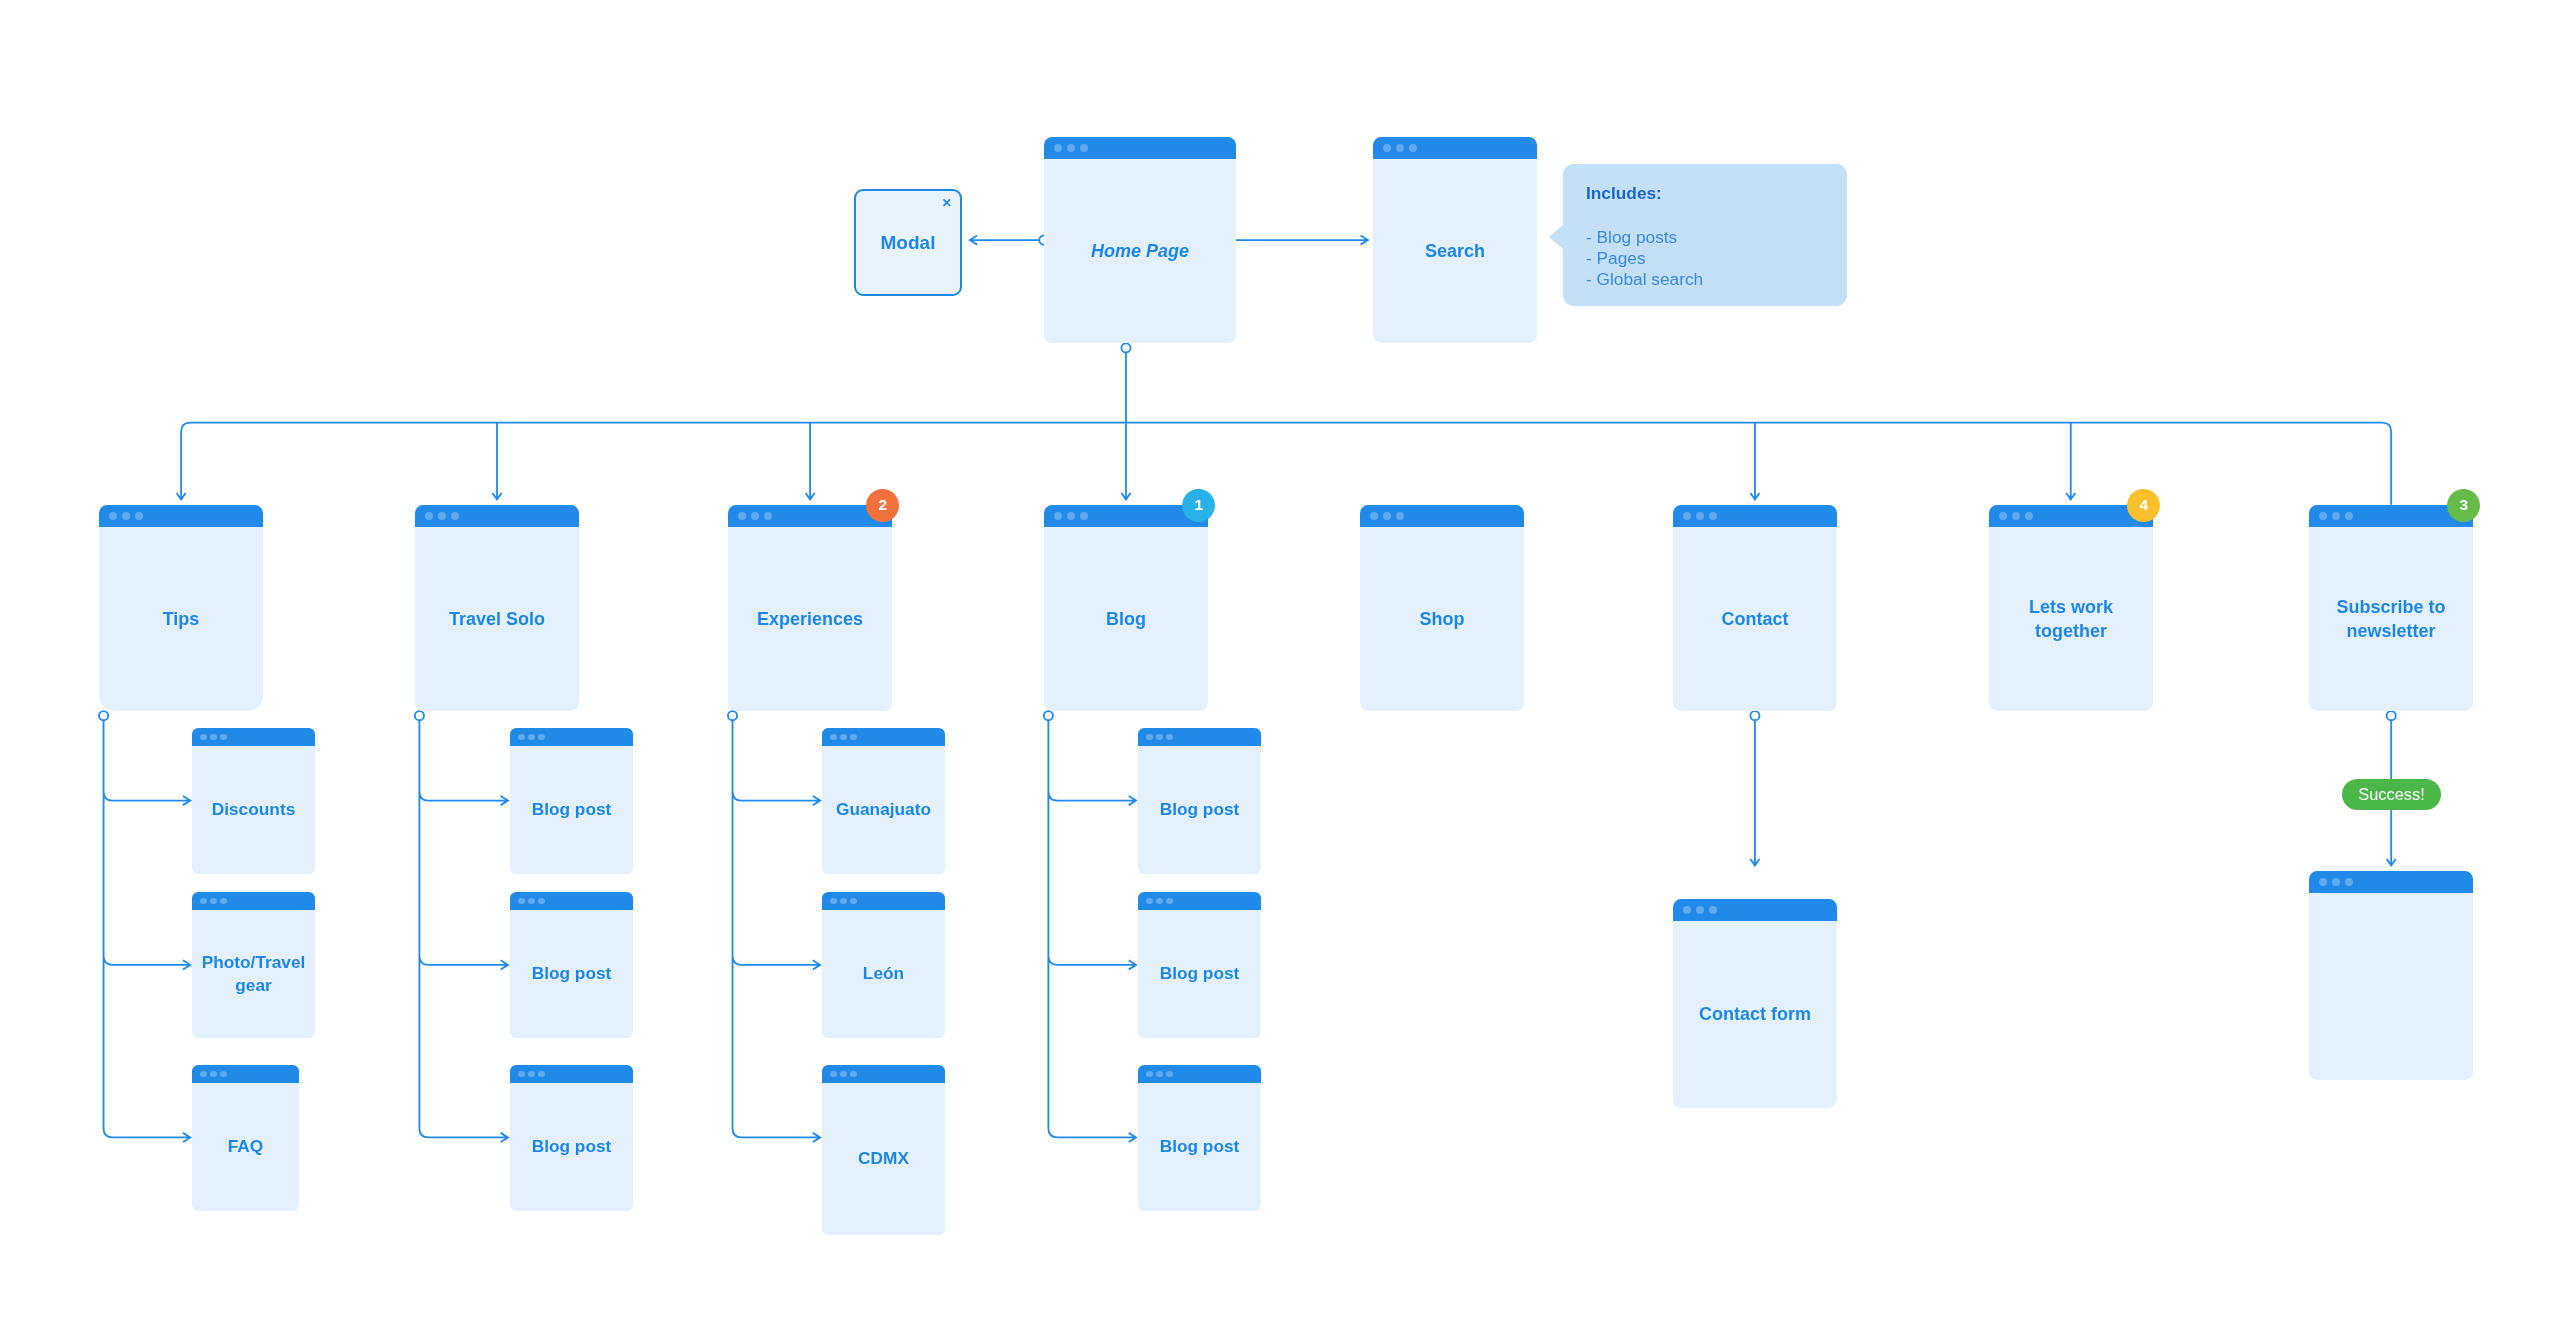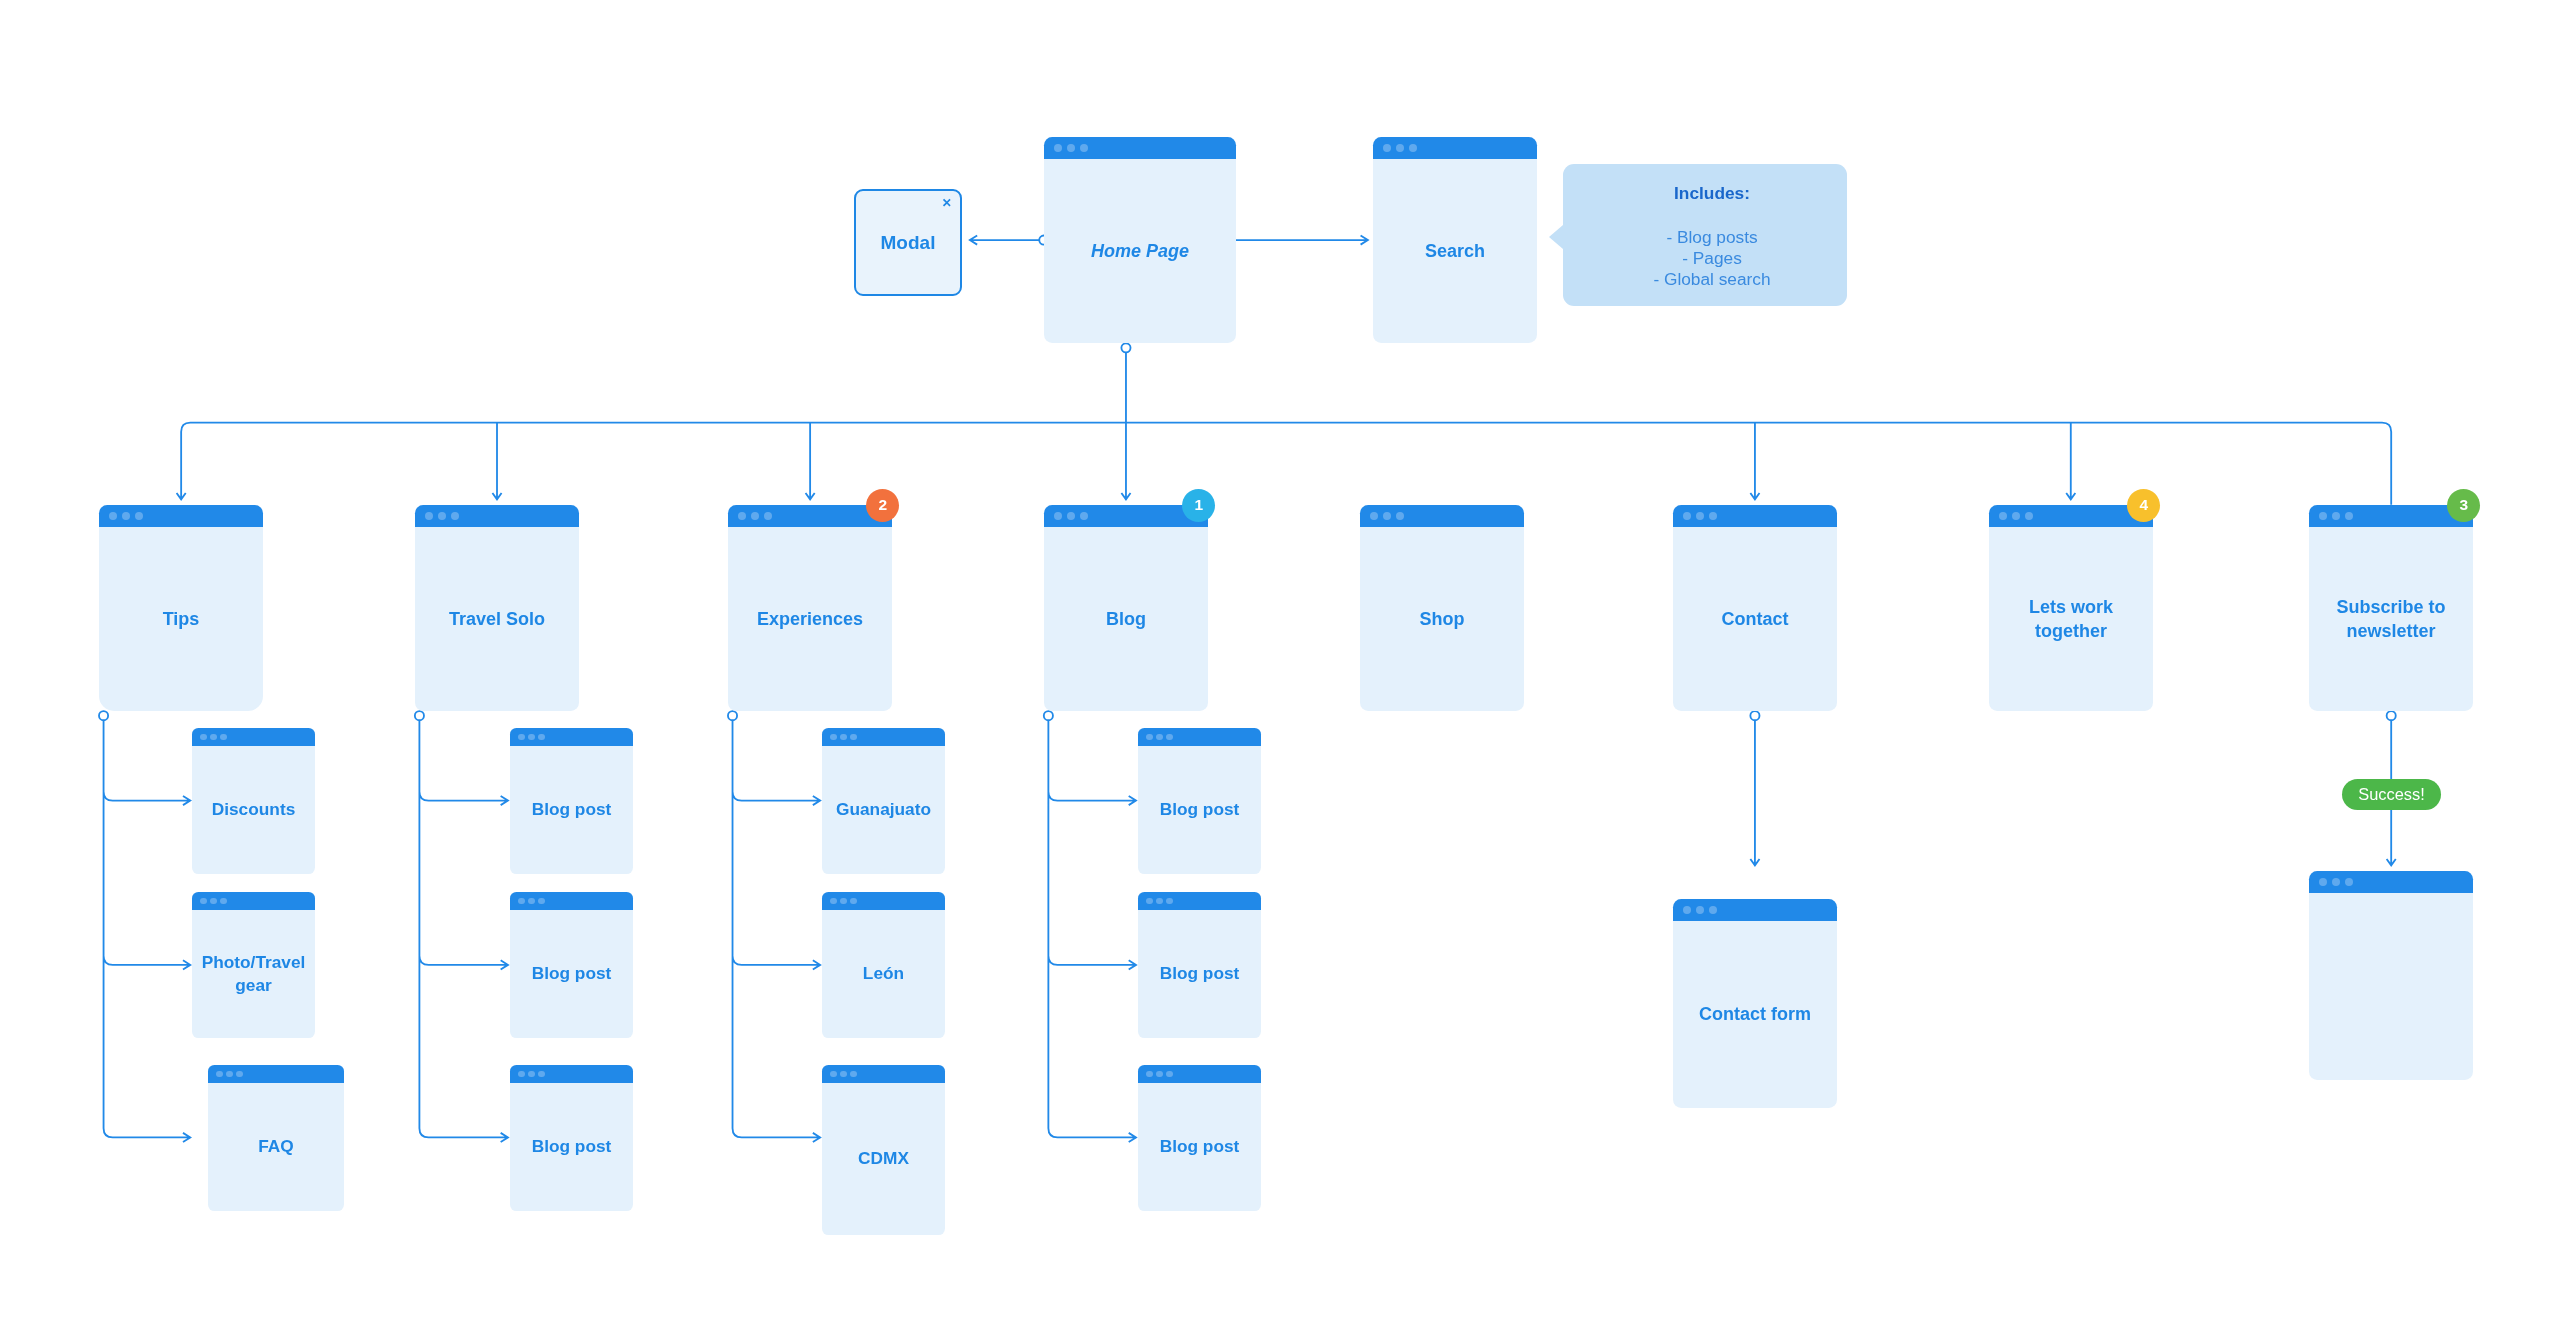--- a/index.html
+++ b/index.html
@@ -25,21 +25,21 @@
          justify-content:center;}
 
   .modal{position:absolute;left:854px;top:189px;width:108px;height:107px;background:#E9F3FC;
          border:2.7px solid #1E87E5;border-radius:9px;box-sizing:border-box;}
   .modal .mlabel{position:absolute;inset:0;display:flex;align-items:center;justify-content:center;
          color:#1E87E5;font-weight:bold;font-size:19px;}
   .modal .close{position:absolute;top:5.5px;right:8.2px;color:#1E87E5;font-weight:bold;font-size:12px;
          line-height:12px;cursor:default;}
 
   .tooltip{position:absolute;left:1563px;top:164px;width:284px;height:142px;background:#C3E0F7;
-           border-radius:11px;box-sizing:border-box;padding:19px 9px 0 23px;text-align:center;}
+           border-radius:11px;box-sizing:border-box;padding:19px 9px 0 23px;}
   .tooltip:before{content:"";position:absolute;left:-13.7px;top:61px;width:0;height:0;
            border-top:12.8px solid transparent;border-bottom:12.8px solid transparent;
            border-right:14.6px solid #C3E0F7;}
   .tt-title{color:#1A67CB;font-weight:bold;font-size:17.3px;}
   .tt-items{margin-top:23px;}
   .tt-item{color:#3A8ADF;font-size:17.3px;line-height:21px;}
 
   .pill{position:absolute;left:2342px;top:779px;width:99px;height:31px;border-radius:15.5px;
         background:#4CB749;color:#fff;font-size:16.4px;display:flex;align-items:center;
         justify-content:center;}
@@ -207,21 +207,21 @@
     <div class="label">Discounts</div>
   </div>
   <div class="win small" style="left:192px;top:892px;width:123px;height:146px;">
     <div class="bar">
         <span class="dot"></span>
         <span class="dot"></span>
         <span class="dot"></span>
       </div>
     <div class="label">Photo/Travel gear</div>
   </div>
-  <div class="win small" style="left:192px;top:1065px;width:136px;height:146px;margin-left:16px;">
+  <div class="win small" style="left:192px;top:1065px;width:107px;height:146px;">
     <div class="bar">
         <span class="dot"></span>
         <span class="dot"></span>
         <span class="dot"></span>
       </div>
     <div class="label">FAQ</div>
   </div>
 
   <div class="win small" style="left:510px;top:728px;width:123px;height:146px;">
     <div class="bar">

